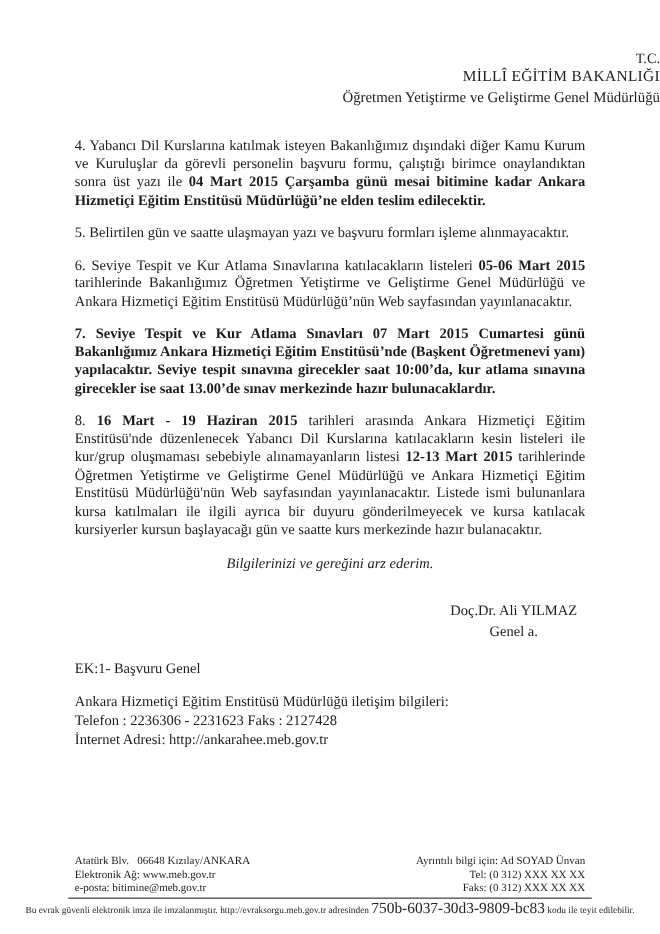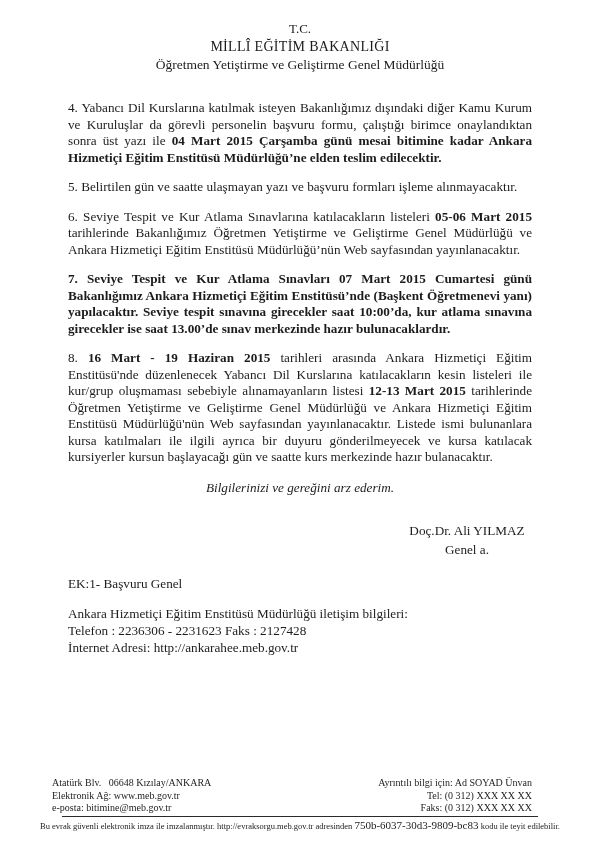--- a/index.html
+++ b/index.html
@@ -7,22 +7,22 @@
     position: relative;
     width: 600px;
     height: 849px;
     background: #ffffff;
     font-family: "Liberation Serif", serif;
     color: #1c1c1c;
     overflow: hidden;
   }
   
   .doc-header {
-    padding-top: 20px;
-    text-align: center;
+    padding-top: 44px;
+    text-align: right;
     line-height: 18px;
   }
   .doc-header .l1 { font-size: 13px; }
   .doc-header .l2 { font-size: 14px; letter-spacing: 0.3px; }
   .doc-header .l3 { font-size: 13.5px; }
 
   
   .content { margin: 16px 68px; }
   .body-text p {
     font-size: 13.2px;
@@ -50,21 +50,21 @@
   }
   .contact {
     margin-top: 13px;
     font-size: 13.2px;
     line-height: 17px;
   }
 
   
   .footer {
     position: absolute;
-    left: 52px;
+    left: 68px;
     right: 68px;
     top: 777px;
     display: flex;
     justify-content: space-between;
     font-size: 10px;
     line-height: 12.5px;
   }
   .footer .right { text-align: right; }
   .footer-rule {
     position: absolute;
@@ -76,21 +76,21 @@
   .verify {
     position: absolute;
     left: 0;
     right: 0;
     top: 819px;
     text-align: center;
     font-size: 8.5px;
     color: #222222;
     white-space: nowrap;
   }
-  .verify .code { font-size: 11px; }
+  .verify .code { font-size: 14px; }
 </style>
 </head>
 <body>
 
 <div class="page">
 
   <div class="doc-header">
     <div class="l1">T.C.</div>
     <div class="l2">MİLLÎ EĞİTİM BAKANLIĞI</div>
     <div class="l3">Öğretmen Yetiştirme ve Geliştirme Genel Müdürlüğü</div>

